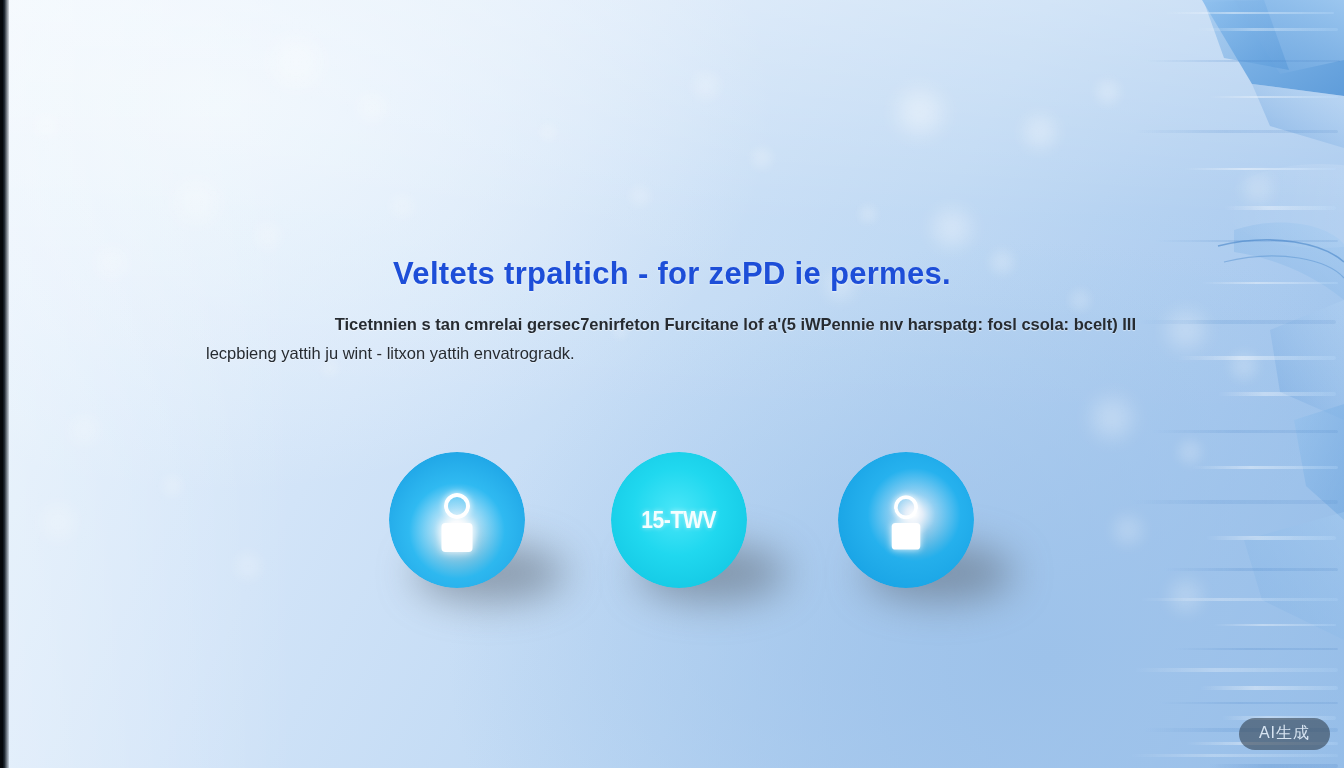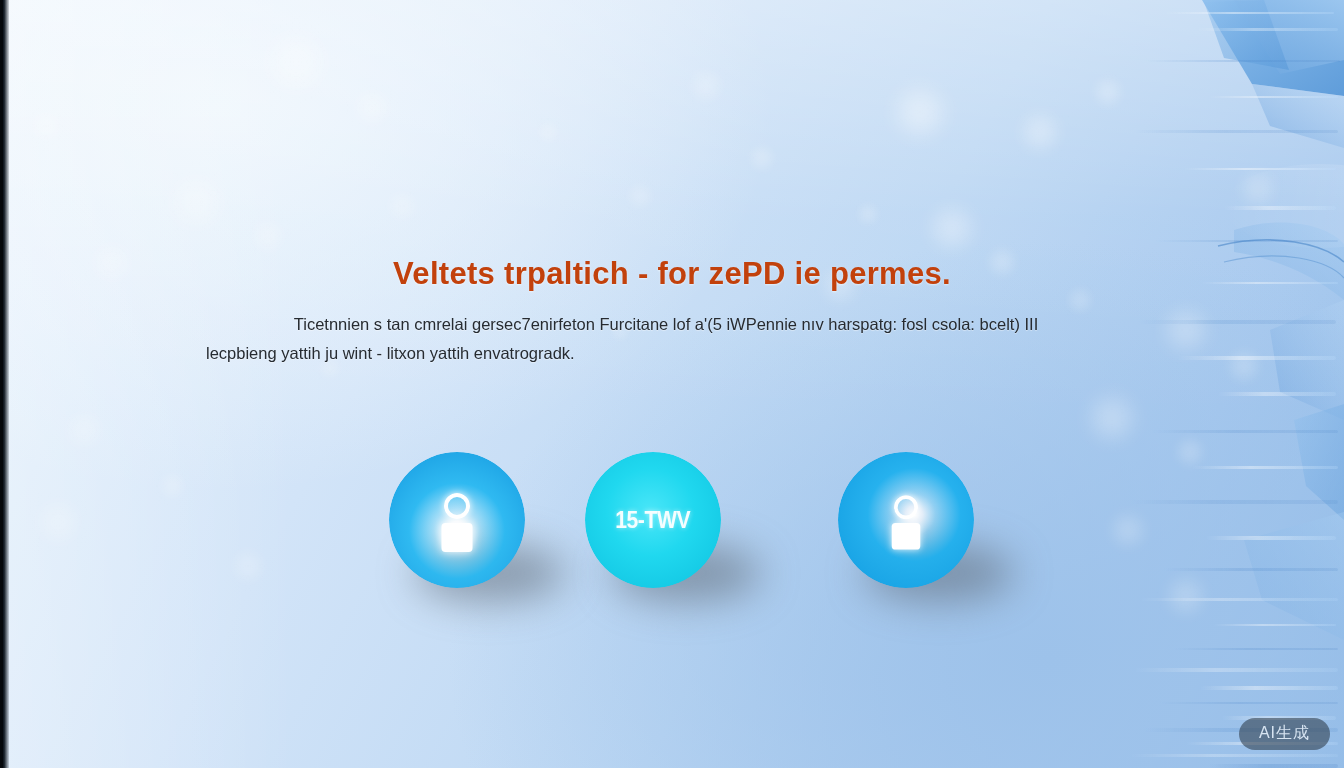--- a/index.html
+++ b/index.html
@@ -88,36 +88,36 @@
   }
   .headline {
     position: absolute;
     left: 200px;
     top: 256px;
     width: 944px;
     text-align: center;
     font-size: 31px;
     font-weight: 700;
     letter-spacing: 0.3px;
-    color: #c2410c;
+    color: #1d4ed8;
     white-space: nowrap;
     text-shadow: 0 1px 2px rgba(255,255,255,0.55);
   }
   .body-copy {
     position: absolute;
     left: 196px;
     top: 310px;
     width: 940px;
     font-size: 16.5px;
     line-height: 28.5px;
     color: #262b31;
     text-shadow: 0 1px 1px rgba(255,255,255,0.45);
   }
   .body-line { display: block; white-space: nowrap; }
-  .body-line.l1 { text-align: center; }
+  .body-line.l1 { text-align: right; font-weight: bold; }
   .body-line.l2 { text-align: left; }
   .body-line.l3 { text-align: left; padding-left: 10px; }
 
   
   .circles {
     position: absolute;
     left: 0;
     top: 452px;
     width: 1344px;
     height: 200px;
@@ -338,21 +338,21 @@
           <div class="glow" style="background: radial-gradient(circle at 50% 58%, #ffffff 0%, rgba(255,255,255,0.82) 9%, rgba(138,222,250,0.55) 22%, rgba(41,184,241,0.96) 46%, #22a9e8 72%, #1e9ede 100%);"></div>
           <div class="icon-layer">
             <div class="ic-person">
               <div class="head"></div>
               <div class="body"></div>
             </div>
           </div>
         </div>
       </div>
 
-      <div class="circle-slot" style="left:585px; top:0;">
+      <div class="circle-slot" style="left:611px; top:0;">
         <div class="circle-shadow"></div>
         <div class="circle">
           <div class="glow" style="background: radial-gradient(circle at 48% 44%, #4ae6f8 0%, #20d8ef 42%, #16cbe6 74%, #12c0dd 100%);"></div>
           <div class="icon-layer">
             <span class="ic-text">15-TWV</span>
           </div>
         </div>
       </div>
 
       <div class="circle-slot" style="left:838px; top:0;">

